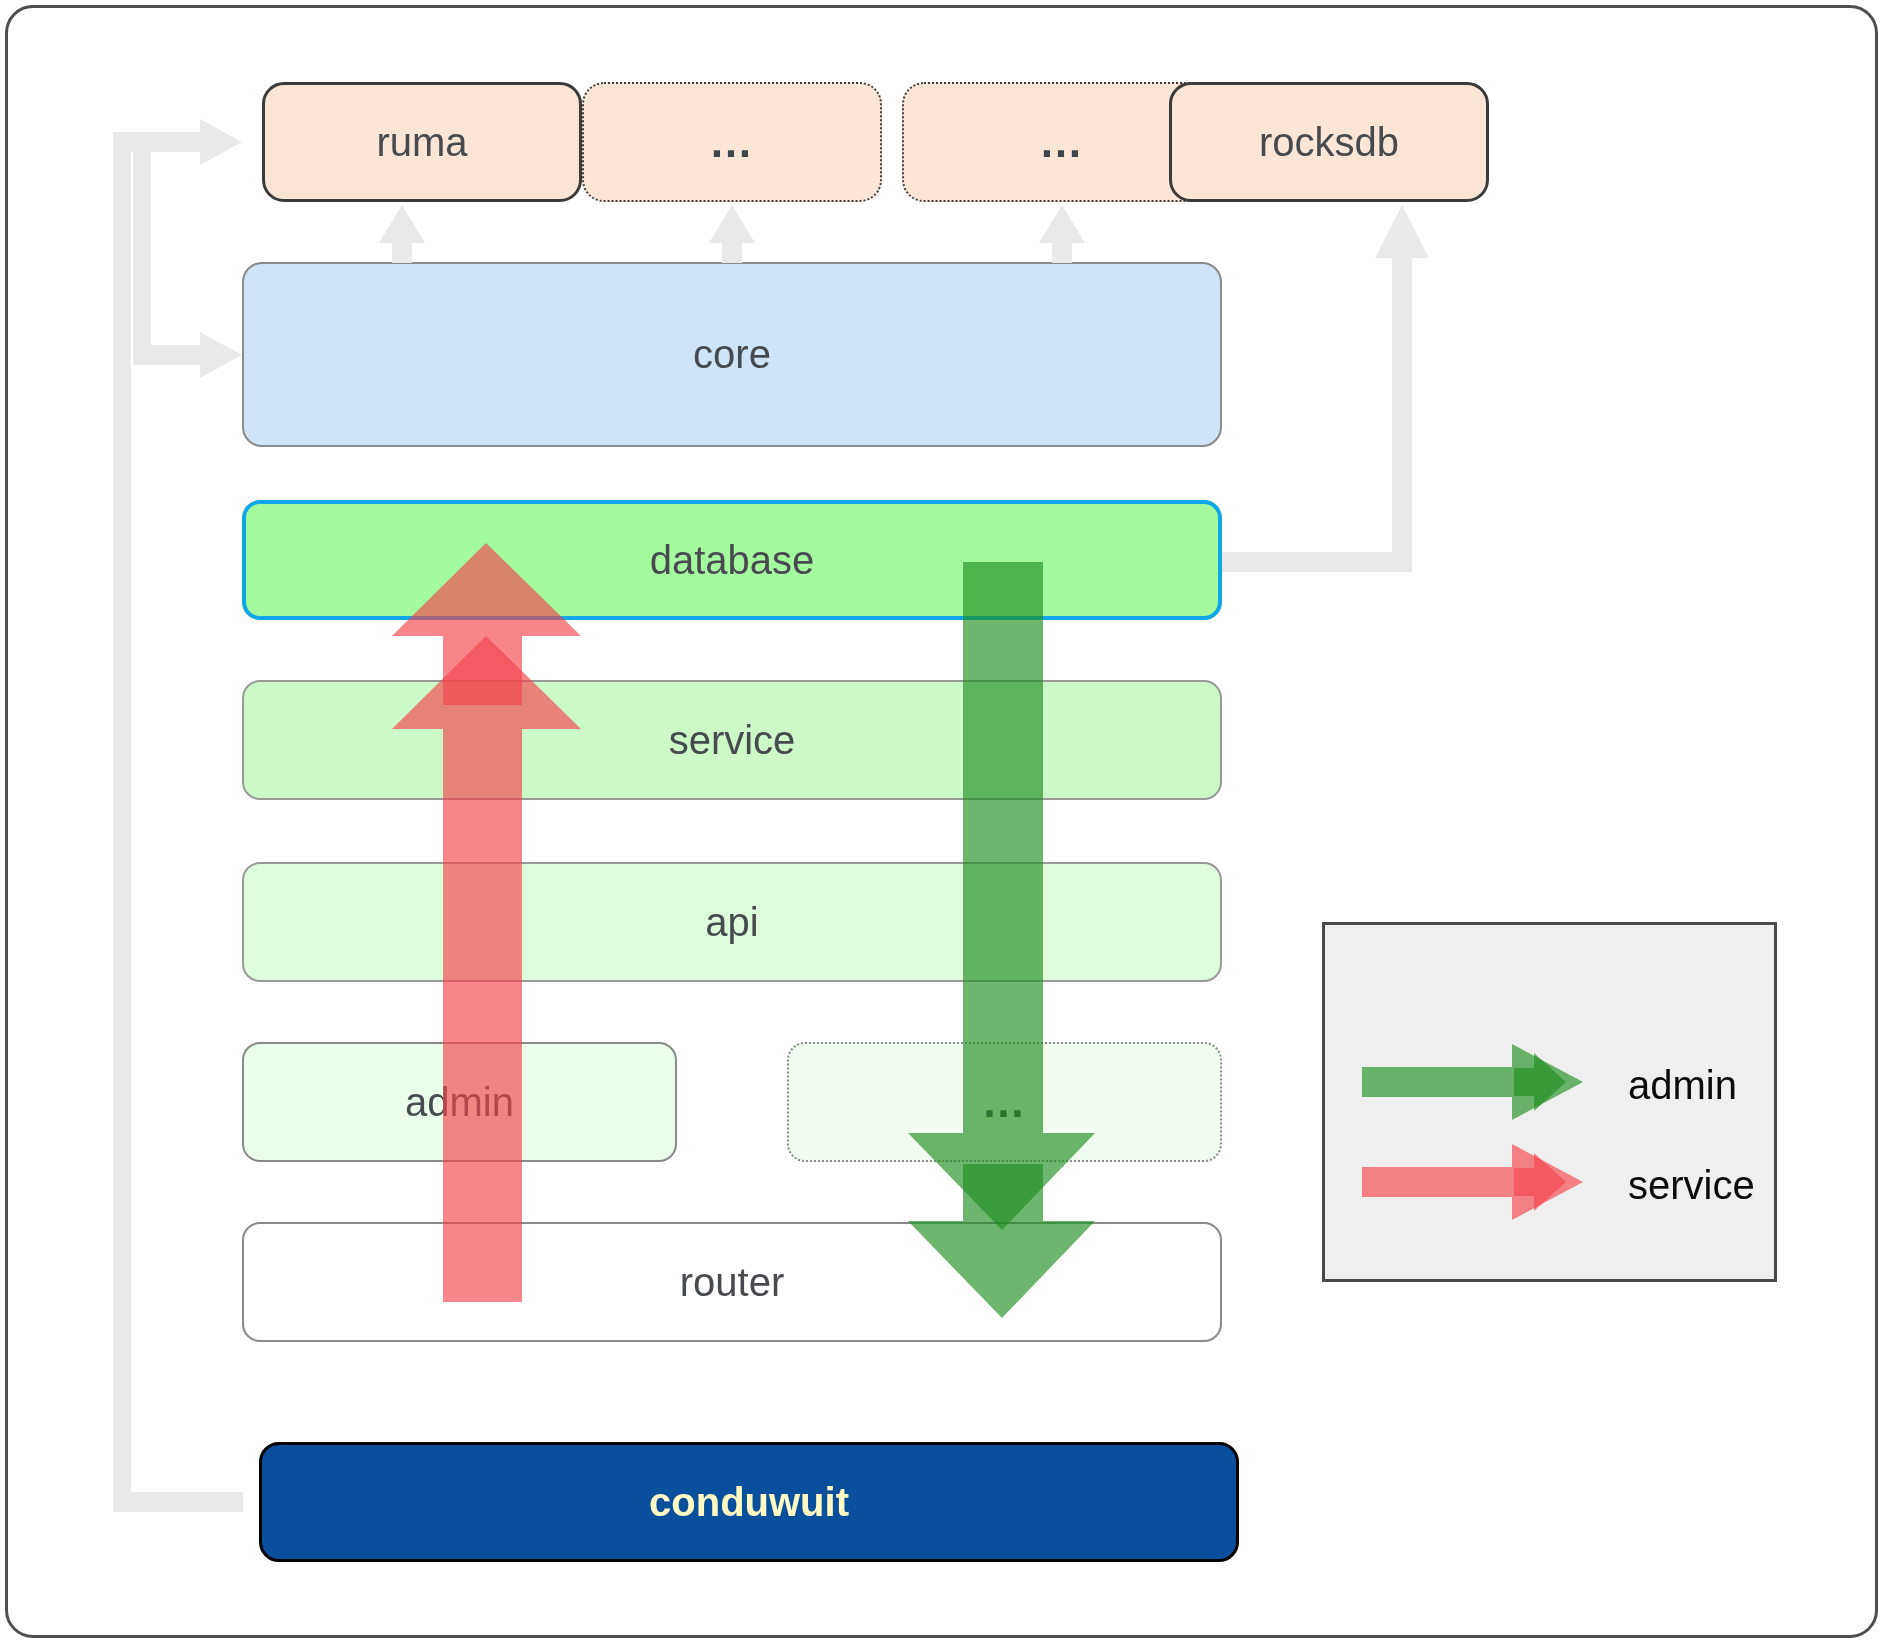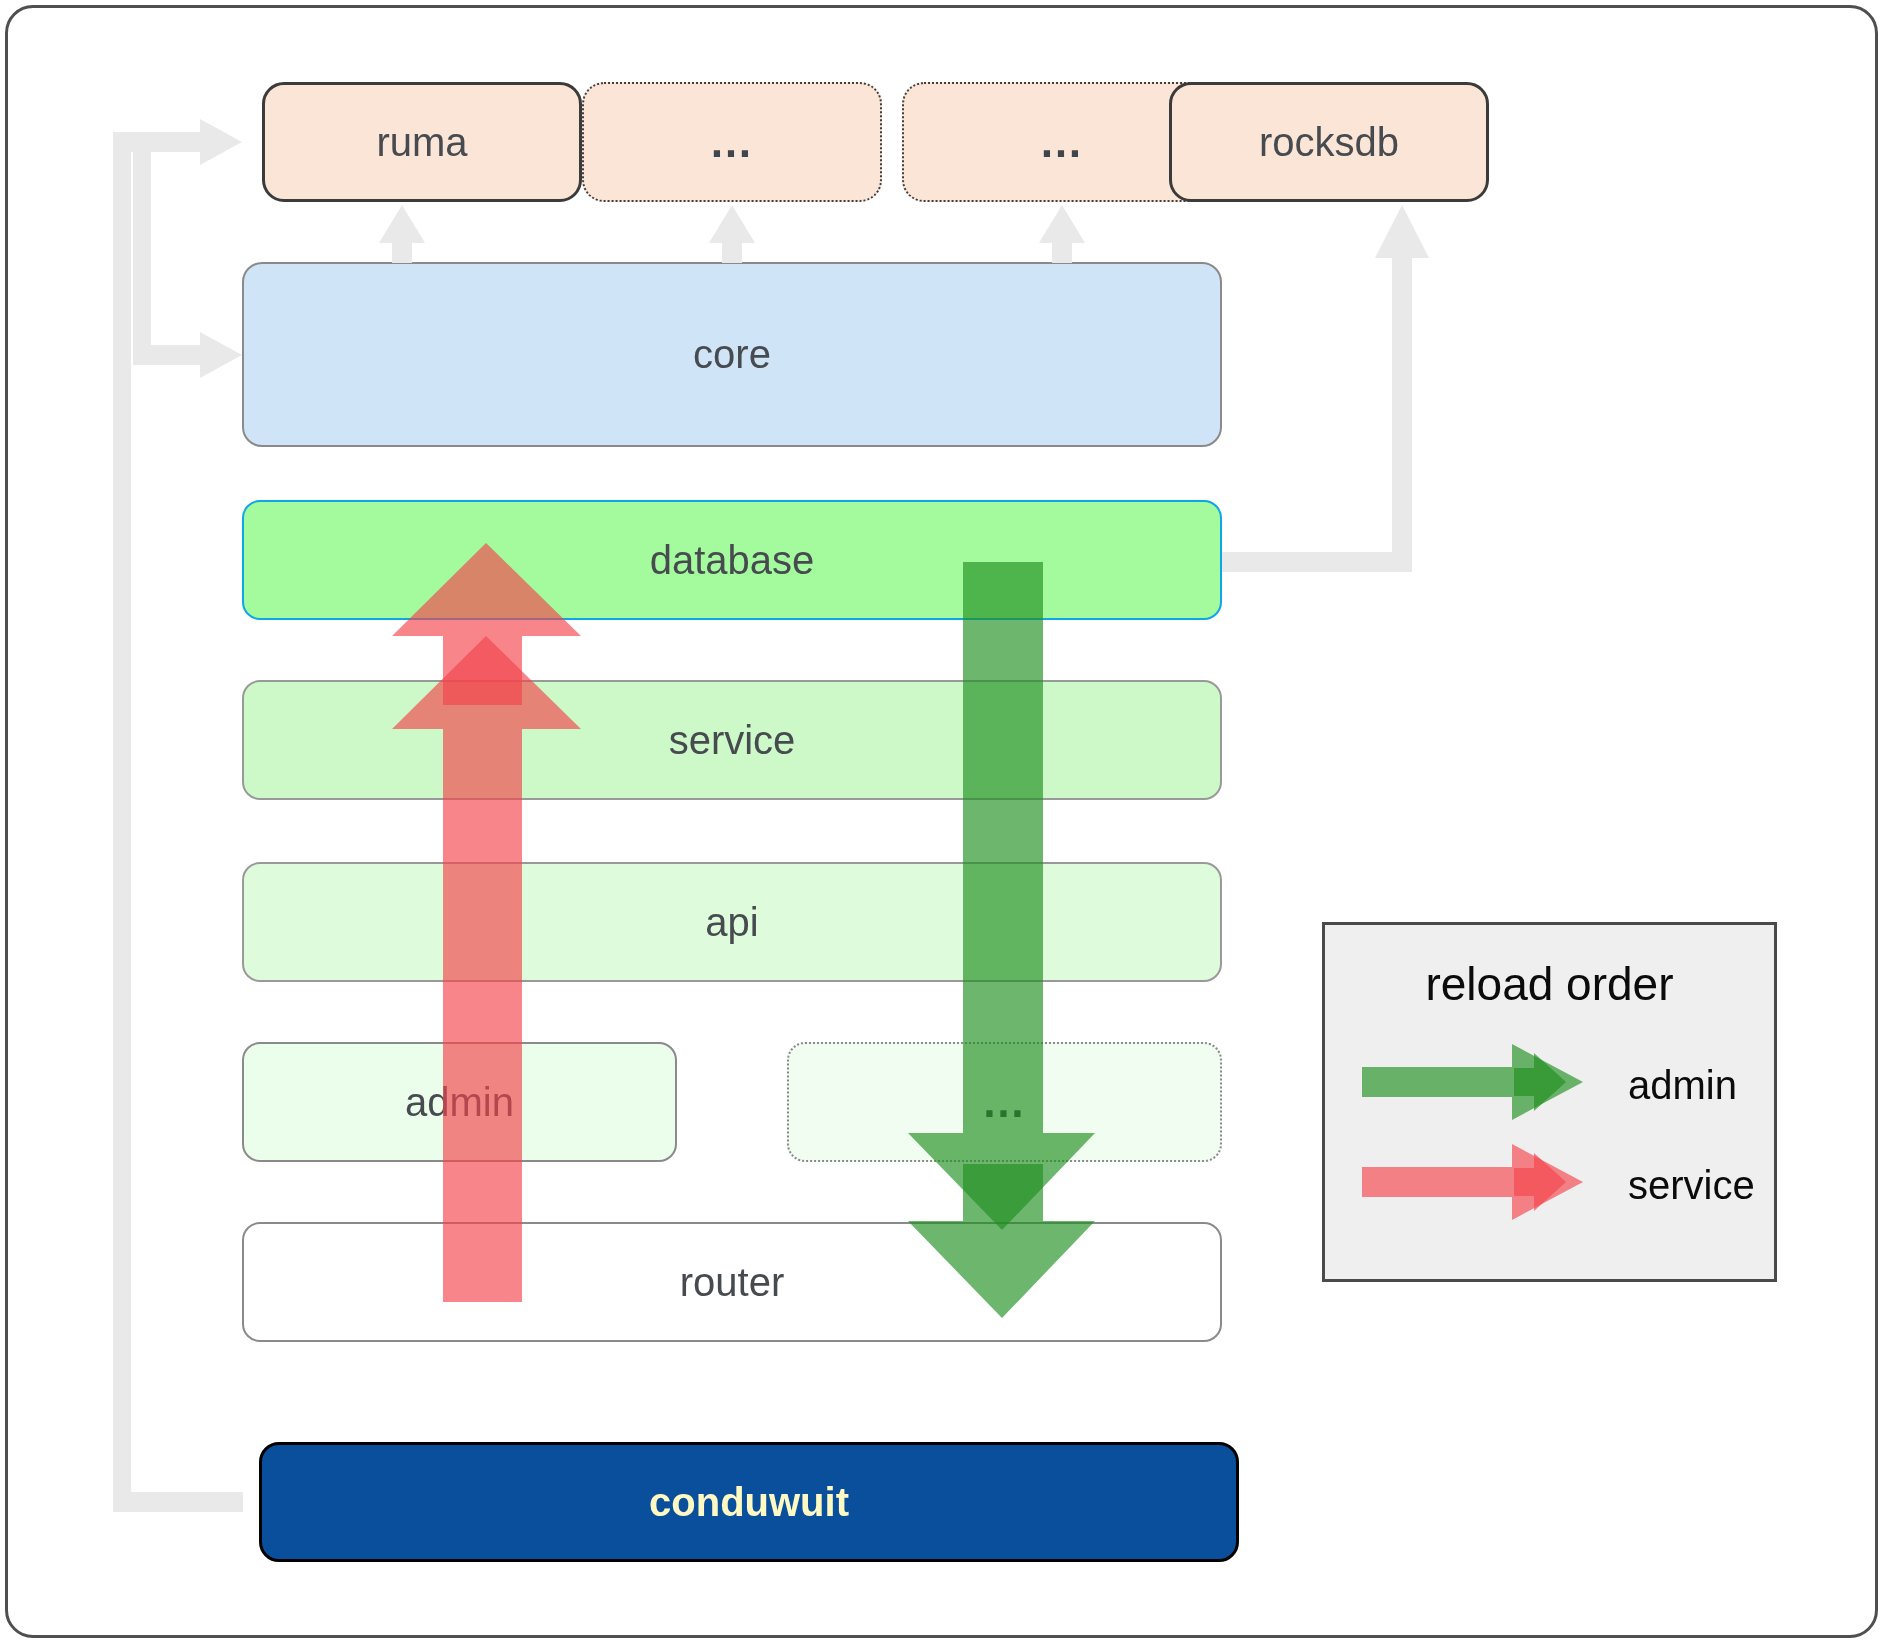--- a/index.html
+++ b/index.html
@@ -16,21 +16,21 @@
   .b-ext1    {left:582px;top:82px;width:300px;height:120px;background:#fbe5d6;
               border:2px dotted #3f3f3f;border-radius:22px;}
   .b-ext2    {left:902px;top:82px;width:320px;height:120px;background:#fbe5d6;
               border:2px dotted #3f3f3f;border-radius:22px;}
   .b-rocksdb {left:1169px;top:82px;width:320px;height:120px;background:#fbe5d6;
               border:3px solid #3b3b3b;border-radius:22px;}
   
   .b-core    {left:242px;top:262px;width:980px;height:185px;background:#d0e4f8;
               border:2px solid #8a8a8a;border-radius:20px;}
   .b-database{left:242px;top:500px;width:980px;height:120px;background:#a4fb9e;
-              border:2px solid #0ea5e9;border-radius:18px;}
+              border:4px solid #0ea5e9;border-radius:18px;}
   .b-service {left:242px;top:680px;width:980px;height:120px;background:#cdf8c8;
               border:2px solid #999999;border-radius:18px;}
   .b-api     {left:242px;top:862px;width:980px;height:120px;background:#defcdb;
               border:2px solid #999999;border-radius:18px;}
   .b-admin   {left:242px;top:1042px;width:435px;height:120px;background:#ebfdeb;
               border:2px solid #8a8a8a;border-radius:18px;}
   .b-ext3    {left:787px;top:1042px;width:435px;height:120px;background:#f1fdf0;
               border:2px dotted #8a8a8a;border-radius:18px;}
   .b-router  {left:242px;top:1222px;width:980px;height:120px;background:#ffffff;
               border:2px solid #8a8a8a;border-radius:18px;}
@@ -84,21 +84,20 @@
   <span class="dots">…</span>
 </div>
 <div class="box b-router">
   <span>router</span>
 </div>
 <div class="box b-conduwuit">
   <span>conduwuit</span>
 </div>
 
 <div class="legend">
-  <div class="legend-title">reload order</div>
   <div class="legend-label load">admin</div>
   <div class="legend-label unload">service</div>
 </div>
 
 <svg class="overlay" width="1883" height="1643" viewBox="0 0 1883 1643">
 
   <g fill="#e9e9e9">
     <rect x="113" y="132" width="18" height="1380"></rect>
     <rect x="113" y="132" width="87" height="20"></rect>
     <polygon points="200,119 200,165 242,142"></polygon>

